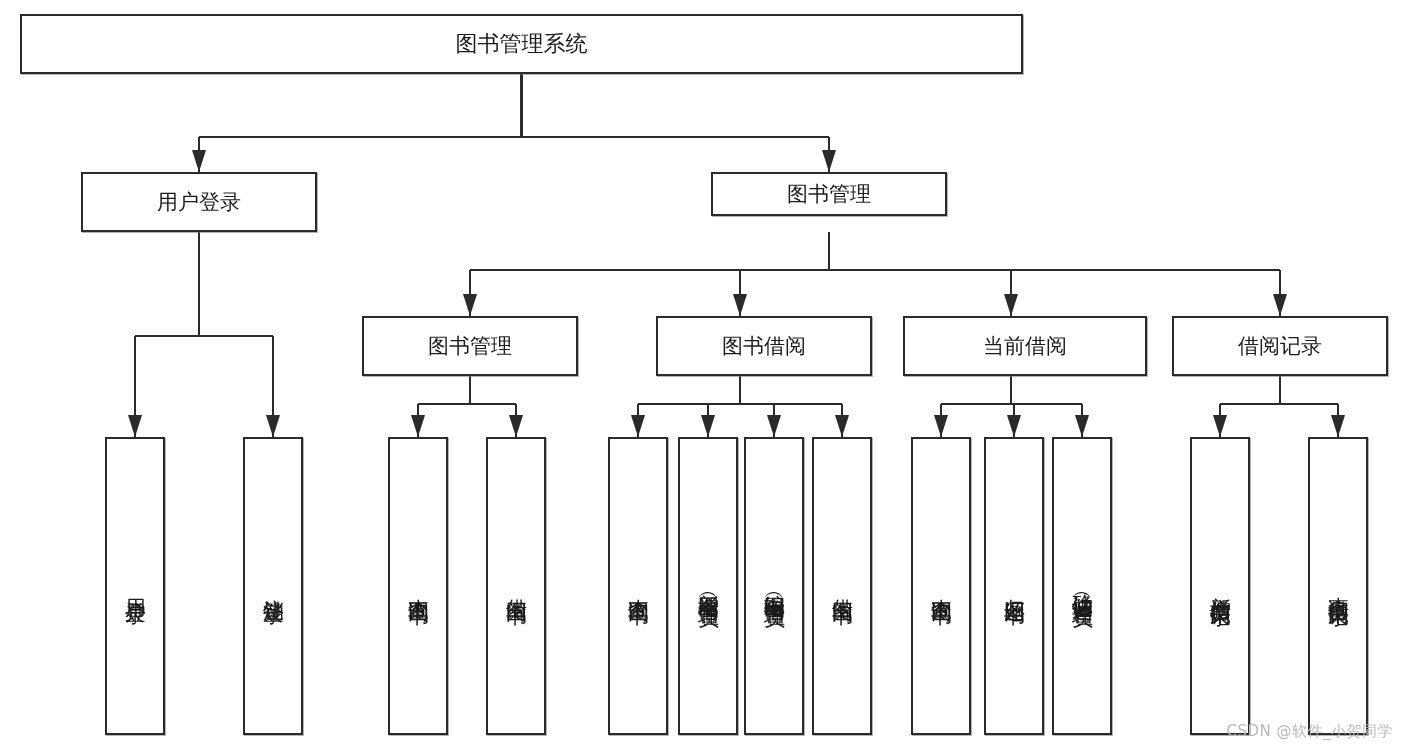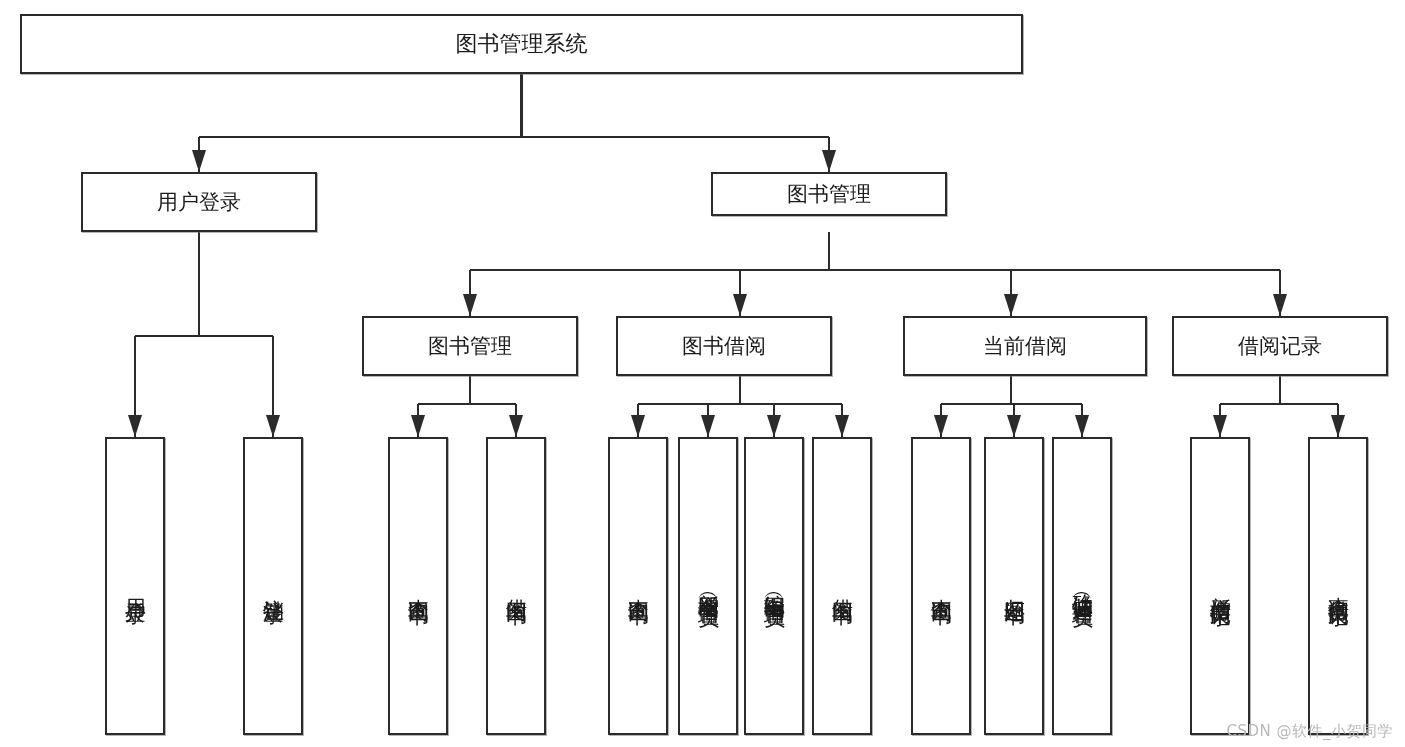--- a/index.html
+++ b/index.html
@@ -127,21 +127,21 @@
       </div>
       <div class="node horiz" style="left: 81px; top: 172px; width: 236px; height: 60px; border-color: rgb(43, 43, 43);">
         <span class="label" style="color: rgb(27, 27, 27);">用户登录</span>
       </div>
       <div class="node horiz" style="left: 711px; top: 172px; width: 236px; height: 44px; border-color: rgb(43, 43, 43);">
         <span class="label" style="color: rgb(27, 27, 27);">图书管理</span>
       </div>
       <div class="node horiz" style="left: 362px; top: 316px; width: 216px; height: 60px; border-color: rgb(43, 43, 43);">
         <span class="label" style="color: rgb(27, 27, 27);">图书管理</span>
       </div>
-      <div class="node horiz" style="left: 616px; top: 316px; width: 216px; height: 60px; border-color: rgb(43, 43, 43);">
+      <div class="node horiz" style="left: 656px; top: 316px; width: 216px; height: 60px; border-color: rgb(43, 43, 43);">
         <span class="label" style="color: rgb(27, 27, 27);">图书借阅</span>
       </div>
       <div class="node horiz" style="left: 903px; top: 316px; width: 244px; height: 60px; border-color: rgb(43, 43, 43);">
         <span class="label" style="color: rgb(27, 27, 27);">当前借阅</span>
       </div>
       <div class="node horiz" style="left: 1172px; top: 316px; width: 216px; height: 60px; border-color: rgb(43, 43, 43);">
         <span class="label" style="color: rgb(27, 27, 27);">借阅记录</span>
       </div>
       <div class="node vert" style="left: 105px; top: 437px; width: 60px; height: 298px; border-color: rgb(43, 43, 43);">
         <span class="label" style="color: rgb(27, 27, 27);">用户登录</span>

